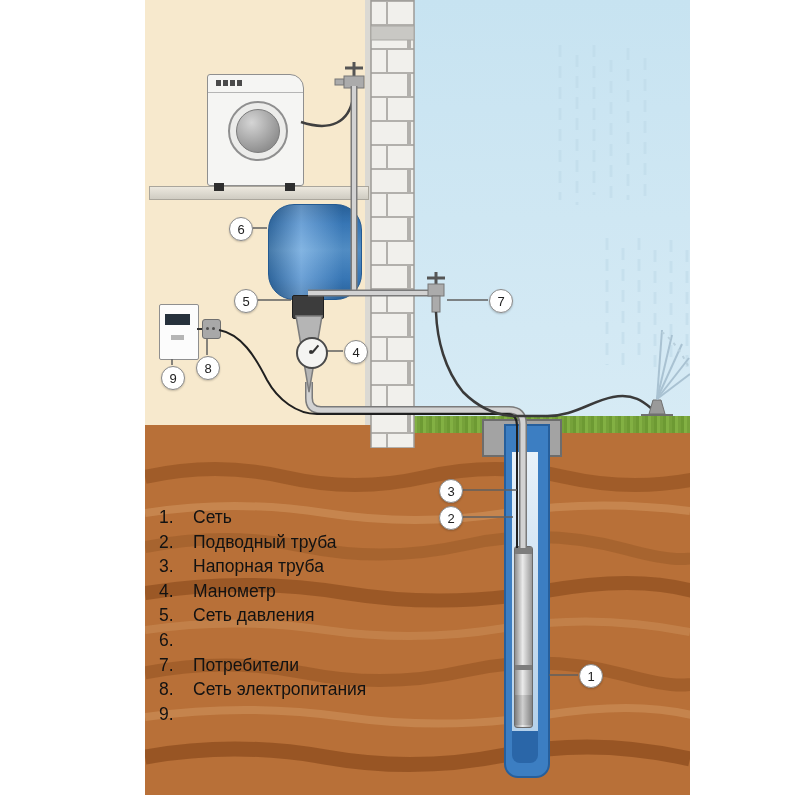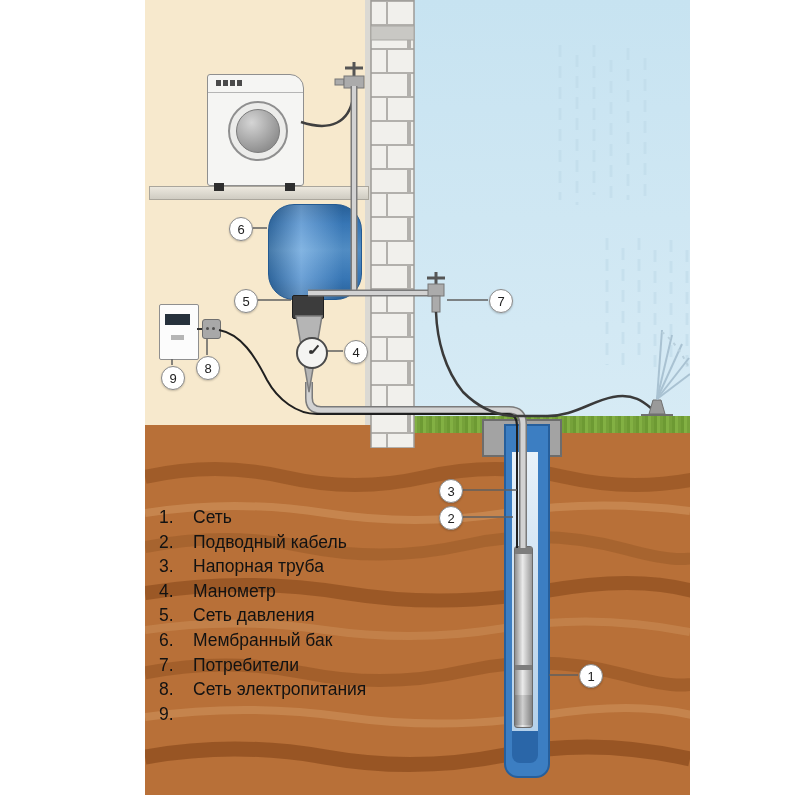--- a/index.html
+++ b/index.html
@@ -215,37 +215,36 @@
     <div class="abs co" style="left:51px;top:356px">8</div>
     <div class="abs co" style="left:16px;top:366px">9</div>
 
     <div class="abs legend">
       <div class="lrow">
         <span class="lnum">1.</span>
         <span class="llab">Сеть</span>
       </div>
       <div class="lrow">
         <span class="lnum">2.</span>
-        <span class="llab">Подводный кабель</span>
+        <span class="llab">Подводный труба</span>
       </div>
       <div class="lrow">
         <span class="lnum">3.</span>
         <span class="llab">Напорная труба</span>
       </div>
       <div class="lrow">
         <span class="lnum">4.</span>
         <span class="llab">Манометр</span>
       </div>
       <div class="lrow">
         <span class="lnum">5.</span>
         <span class="llab">Сеть давления</span>
       </div>
       <div class="lrow">
         <span class="lnum">6.</span>
-        <span class="llab">Мембранный бак</span>
       </div>
       <div class="lrow">
         <span class="lnum">7.</span>
         <span class="llab">Потребители</span>
       </div>
       <div class="lrow">
         <span class="lnum">8.</span>
         <span class="llab">Сеть электропитания</span>
       </div>
       <div class="lrow">

